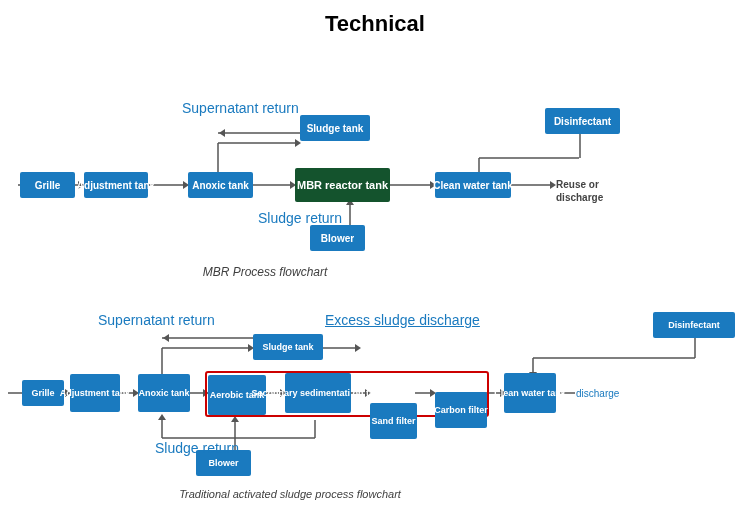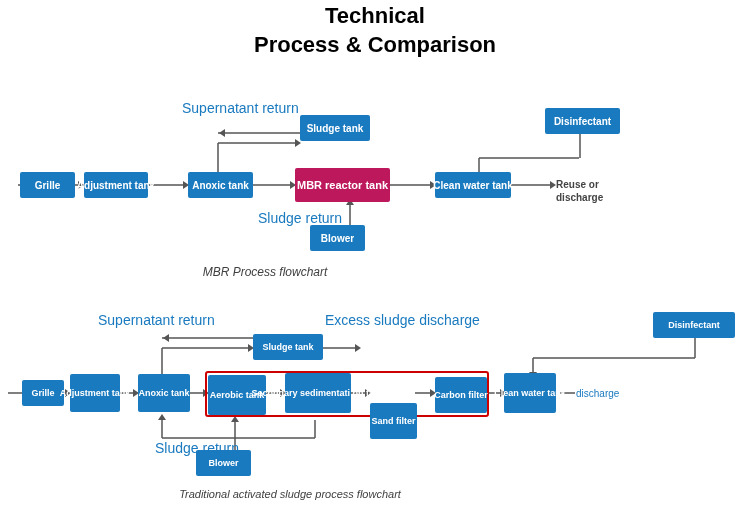--- a/index.html
+++ b/index.html
@@ -9,42 +9,42 @@
       background: #fff;
       font-family: Arial, sans-serif;
       overflow: hidden;
       position: relative;
     }
 
     .page-title {
       text-align: center;
       font-size: 22px;
       font-weight: bold;
-      padding-top: 2px;
+      padding-top: 10px;
       line-height: 1.3;
       color: #000;
     }
 
     
     .box {
       display: inline-flex;
       align-items: center;
       justify-content: center;
       background: #1a7abf;
       color: #fff;
       font-size: 10px;
       font-weight: bold;
       text-align: center;
       border-radius: 2px;
       padding: 2px 4px;
       white-space: nowrap;
       position: absolute;
     }
     .box-red {
-      background: #be185d;
+      background: #14532d;
     }
 
     
     .connector-label {
       position: absolute;
       font-size: 14px;
       color: #1a7abf;
       white-space: nowrap;
       text-align: right;
     }
@@ -64,21 +64,20 @@
       width: 750px;
       height: 520px;
       pointer-events: none;
     }
   </style>
 </head>
 <body>
 
 <div class="page-title">
   <span>Technical</span><br>
-  <span>Process &amp; Comparison</span>
 </div>
 
 <svg class="diagram-svg">
 
   <line x1="42" y1="185" x2="78" y2="185" stroke="#555" stroke-width="1.5"></line>
   <polygon points="78,181 84,185 78,189" fill="#555"></polygon>
 
   <line x1="148" y1="185" x2="183" y2="185" stroke="#555" stroke-width="1.5"></line>
   <polygon points="183,181 189,185 183,189" fill="#555"></polygon>
 
@@ -193,30 +192,30 @@
 tank</div>
 <div class="box" style="left:138px; top:374px; width:52px; height:38px; font-size:9px;">Anoxic
 tank</div>
 <div class="box" style="left:208px; top:375px; width:58px; height:40px; font-size:9px;">Aerobic
 tank</div>
 <div class="box" style="left:285px; top:373px; width:66px; height:40px; font-size:9px;">Secondary
 sedimentati
 on tank</div>
 <div class="box" style="left:370px; top:375px; width:47px; height:36px; font-size:9px;margin-top:28px;">Sand
 filter</div>
-<div class="box" style="left:435px; top:377px; width:52px; height:36px; font-size:9px;">Carbon
+<div class="box" style="left:435px; top:392px; width:52px; height:36px; font-size:9px;">Carbon
 filter</div>
 <div class="box" style="left:504px; top:373px; width:52px; height:40px; font-size:9px;">Clean
 water
 tank</div>
 
 <div class="box" style="left:253px; top:334px; width:70px; height:26px; font-size:9px;">Sludge tank</div>
 
 <div class="box" style="left:196px; top:450px; width:55px; height:26px; font-size:9px;">Blower</div>
 
 <div class="box" style="left:653px; top:312px; width:82px; height:26px; font-size:9px;">Disinfectant</div>
 
 <div class="connector-label" style="left:98px; top:312px;">Supernatant return</div>
-<div class="connector-label" style="left:325px; top:312px;">Excess sludge discharge</div>
+<div class="connector-label" style="left:325px; top:312px;text-decoration:underline;">Excess sludge discharge</div>
 <div class="connector-label" style="left:155px; top:440px;">Sludge return</div>
 <div style="position:absolute; left:576px; top:388px; font-size:10px; color:#1a7abf;">discharge</div>
 
 <div class="diagram-label" style="left:90px; top:488px; width:400px; font-size:11px;">Traditional activated sludge process flowchart</div>
 
 </body></html>

